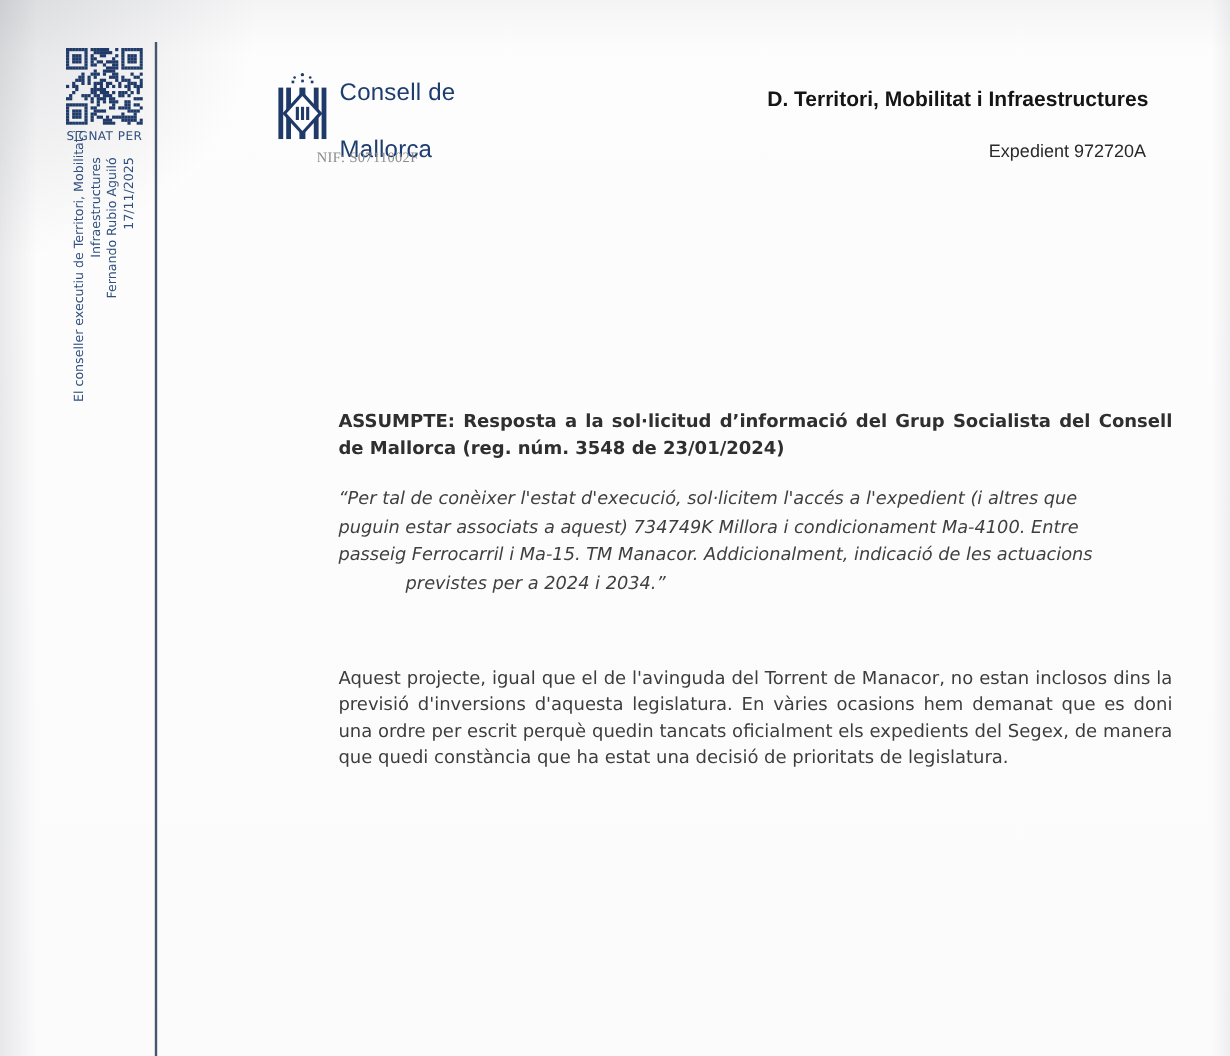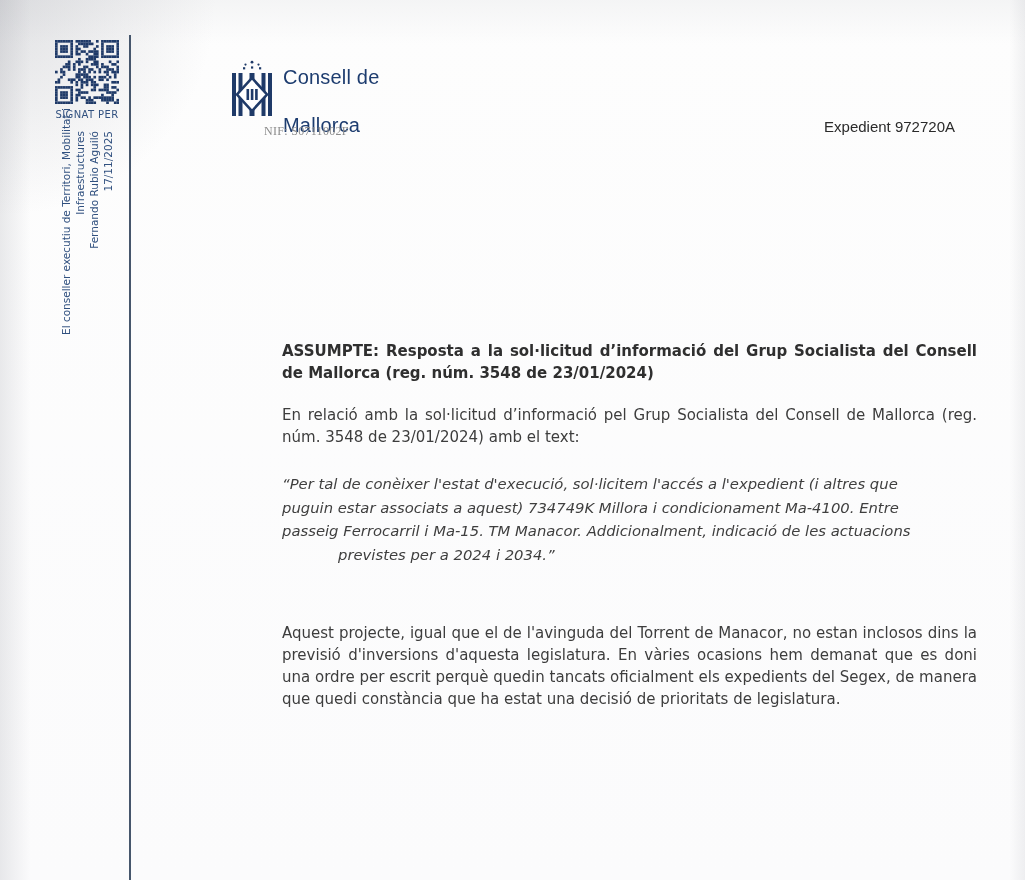--- a/index.html
+++ b/index.html
@@ -399,25 +399,25 @@
         <rect x="25.1" y="29" width="2.6" height="11"></rect>
       </g>
     </svg>
     <div class="logo-text">
       <div class="l1">Consell de</div>
       <div class="l2">Mallorca</div>
     </div>
   </div>
   <div class="nif">NIF: S0711002F</div>
 
+  <div class="dept">D. Territori, Mobilitat i Infraestructures</div>
   <div class="expedient">Expedient 972720A</div>
 
   <div class="letter">
     <p class="subject">ASSUMPTE: Resposta a la sol·licitud d’informació del Grup Socialista del Consell de Mallorca (reg. núm. 3548 de 23/01/2024)</p>
-    <p class="intro">En relació amb la sol·licitud d’informació pel Grup Socialista del Consell de Mallorca (reg. núm. 3548 de 23/01/2024) amb el text:</p>
     <div class="quote">
       <span class="q-line">“Per tal de conèixer l'estat d'execució, sol·licitem l'accés a l'expedient (i altres que</span>
       <span class="q-line">puguin estar associats a aquest) 734749K Millora i condicionament Ma-4100. Entre</span>
       <span class="q-line">passeig Ferrocarril i Ma-15. TM Manacor. Addicionalment, indicació de les actuacions</span>
       <span class="q-line q-indent">previstes per a 2024 i 2034.”</span>
     </div>
     <p class="para">Aquest projecte, igual que el de l'avinguda del Torrent de Manacor, no estan inclosos dins la previsió d'inversions d'aquesta legislatura. En vàries ocasions hem demanat que es doni una ordre per escrit perquè quedin tancats oficialment els expedients del Segex, de manera que quedi constància que ha estat una decisió de prioritats de legislatura.</p>
   </div>
 
 </div>

